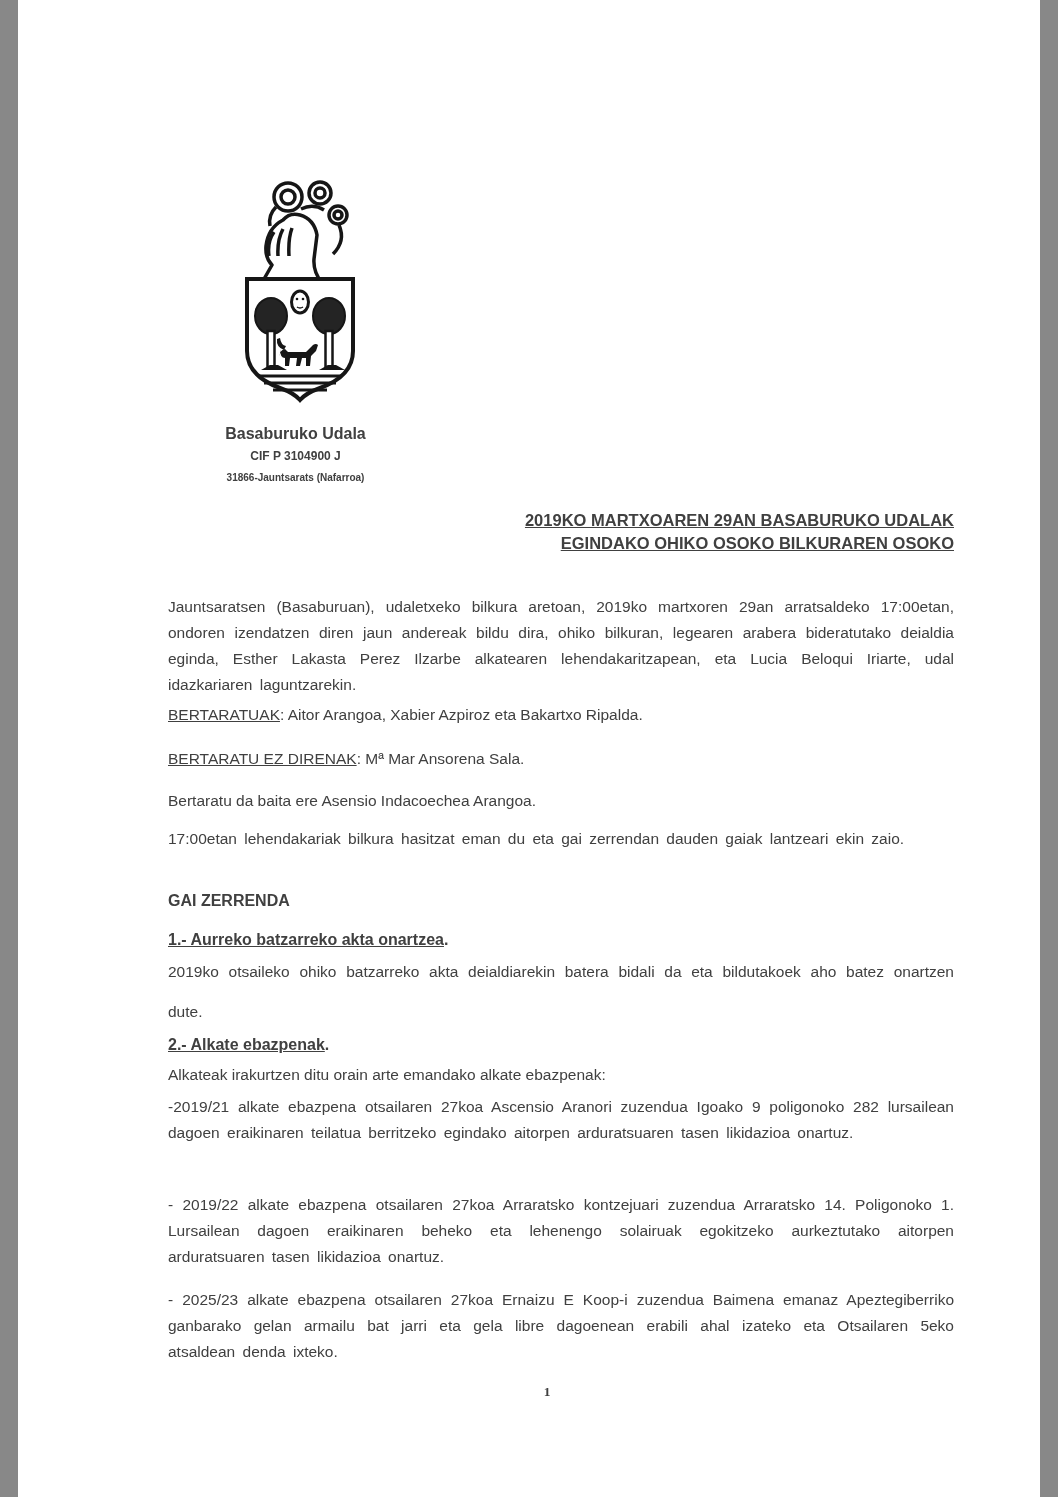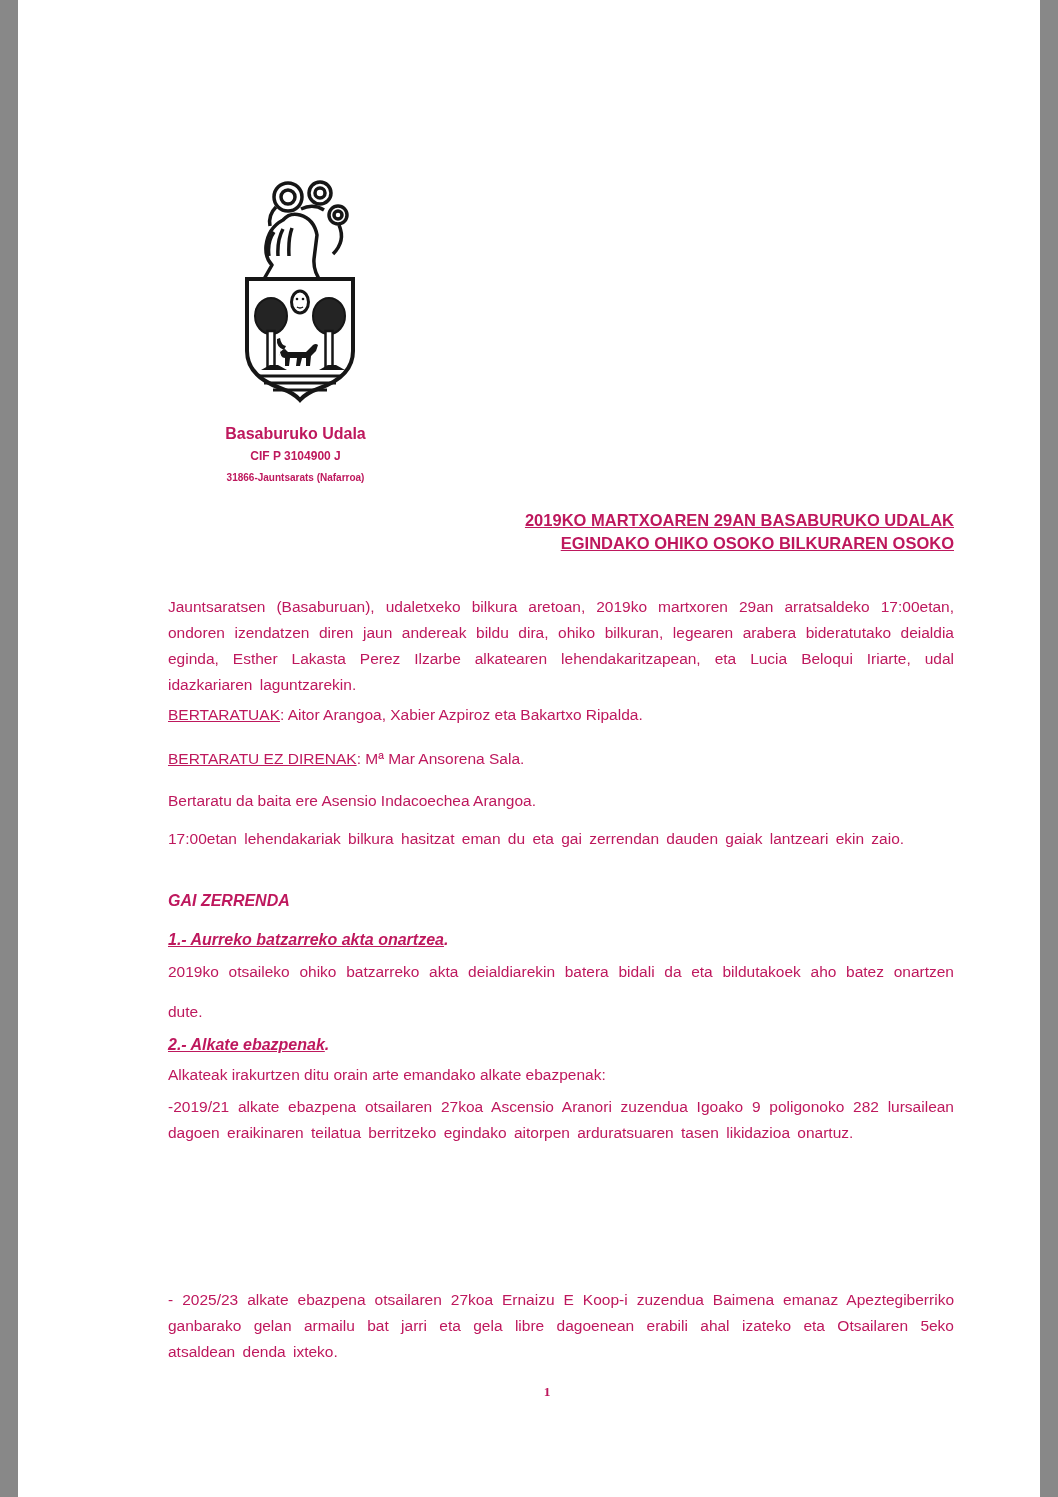--- a/index.html
+++ b/index.html
@@ -1,21 +1,21 @@
 <!DOCTYPE html>
 <html><head>
 <meta charset="utf-8">
 <style>
   html,body { margin:0; padding:0; background:#888; }
   .page {
     position:relative;
     width:1022px; height:1497px;
     margin:0 auto;
     background:#ffffff;
-    color:#be185d;
+    color:#404040;
     font-family:"Liberation Sans","DejaVu Sans",sans-serif;
     overflow:hidden;
   }
   .emblem {
     position:absolute; left:220px; top:176px;
     width:124px; height:232px;
   }
   .emblem svg { width:100%; height:100%; }
   .header-text {
     position:absolute; left:140px; top:424px; width:275px;
@@ -29,21 +29,21 @@
     text-align:right; font-weight:bold; font-size:16.5px; line-height:23px;
   }
   .doc-title .tl { text-decoration:underline; }
   .p {
     position:absolute; left:150px; width:786px;
     font-size:15.5px; line-height:26px;
   }
   .justify { text-align:justify; word-spacing:3px; }
   .u { text-decoration:underline; }
   .wide { line-height:40px; }
-  .heading { font-weight:bold; font-size:16px;font-style:italic; }
+  .heading { font-weight:bold; font-size:16px; }
   .page-number {
     position:absolute; left:0; top:1384px; width:1058px;
     text-align:center;
     font-family:"Liberation Serif","DejaVu Serif",serif;
     font-weight:bold; font-size:13.5px;
   }
 </style>
 </head>
 <body>
 
@@ -133,18 +133,19 @@
   <p class="p justify wide" style="top:936px">2019ko otsaileko ohiko batzarreko akta deialdiarekin batera bidali da eta bildutakoek aho batez onartzen dute.</p>
 
   <p class="p heading" style="top:1016px">
     <span class="u">2.- Alkate ebazpenak</span><span>.</span>
   </p>
 
   <p class="p" style="top:1046px">Alkateak irakurtzen ditu orain arte emandako alkate ebazpenak:</p>
 
   <p class="p justify" style="top:1078px">-2019/21 alkate ebazpena otsailaren 27koa Ascensio Aranori zuzendua Igoako 9 poligonoko  282 lursailean dagoen eraikinaren teilatua berritzeko egindako aitorpen arduratsuaren tasen likidazioa onartuz.</p>
 
+  <p class="p justify" style="top:1176px">- 2019/22 alkate ebazpena otsailaren 27koa Arraratsko kontzejuari zuzendua Arraratsko 14. Poligonoko 1. Lursailean dagoen eraikinaren beheko eta lehenengo solairuak egokitzeko aurkeztutako aitorpen arduratsuaren tasen likidazioa onartuz.</p>
 
   <p class="p justify" style="top:1271px">- 2025/23 alkate ebazpena otsailaren 27koa  Ernaizu E Koop-i zuzendua Baimena emanaz Apeztegiberriko ganbarako gelan armailu bat jarri eta gela libre dagoenean erabili ahal izateko eta Otsailaren 5eko atsaldean denda ixteko.</p>
 
   <div class="page-number">1</div>
 
 </div>
 
 </body></html>

